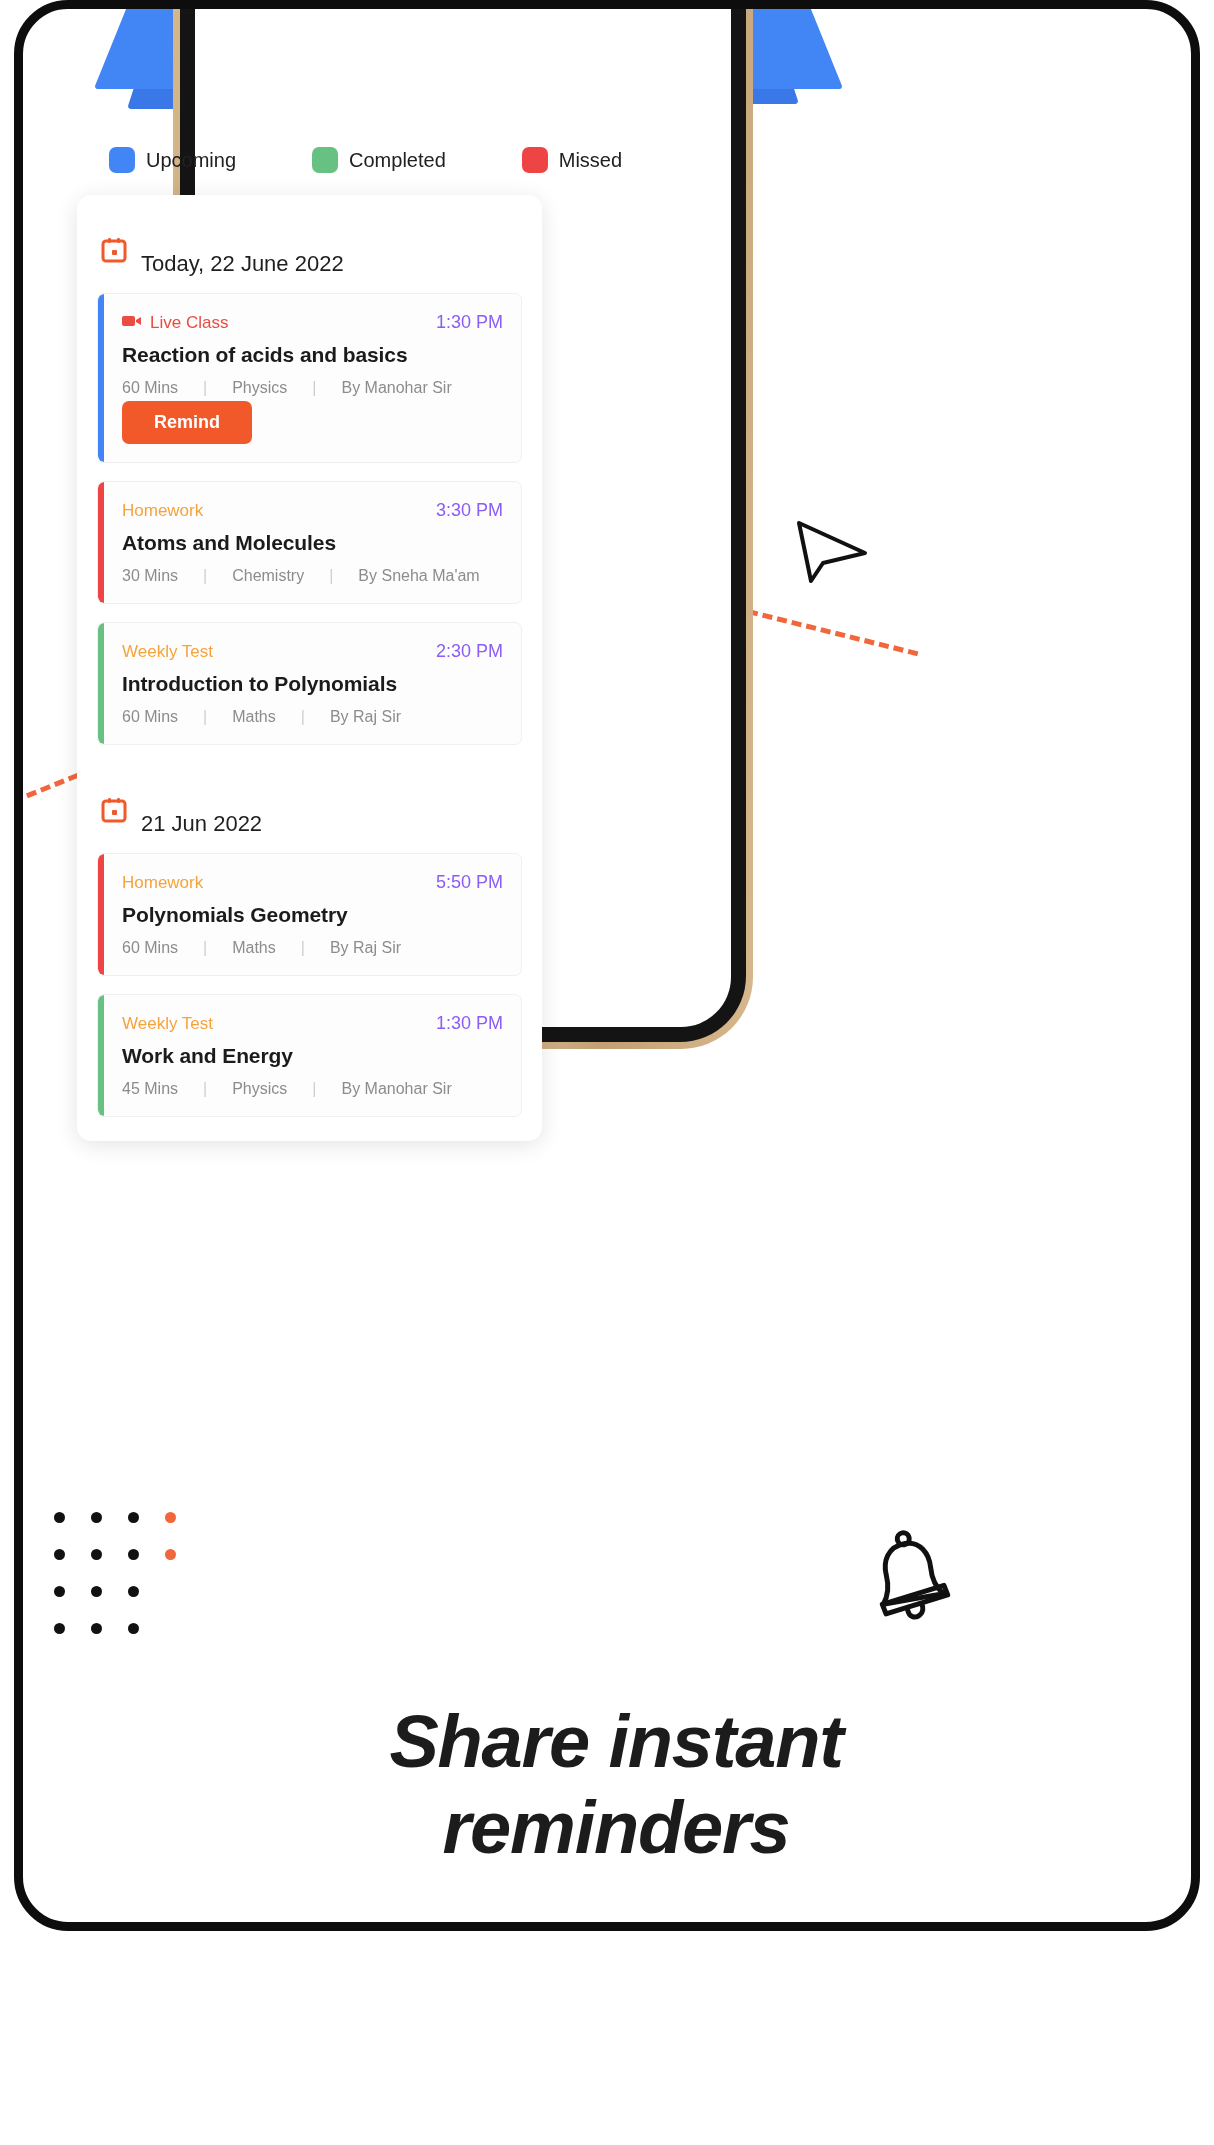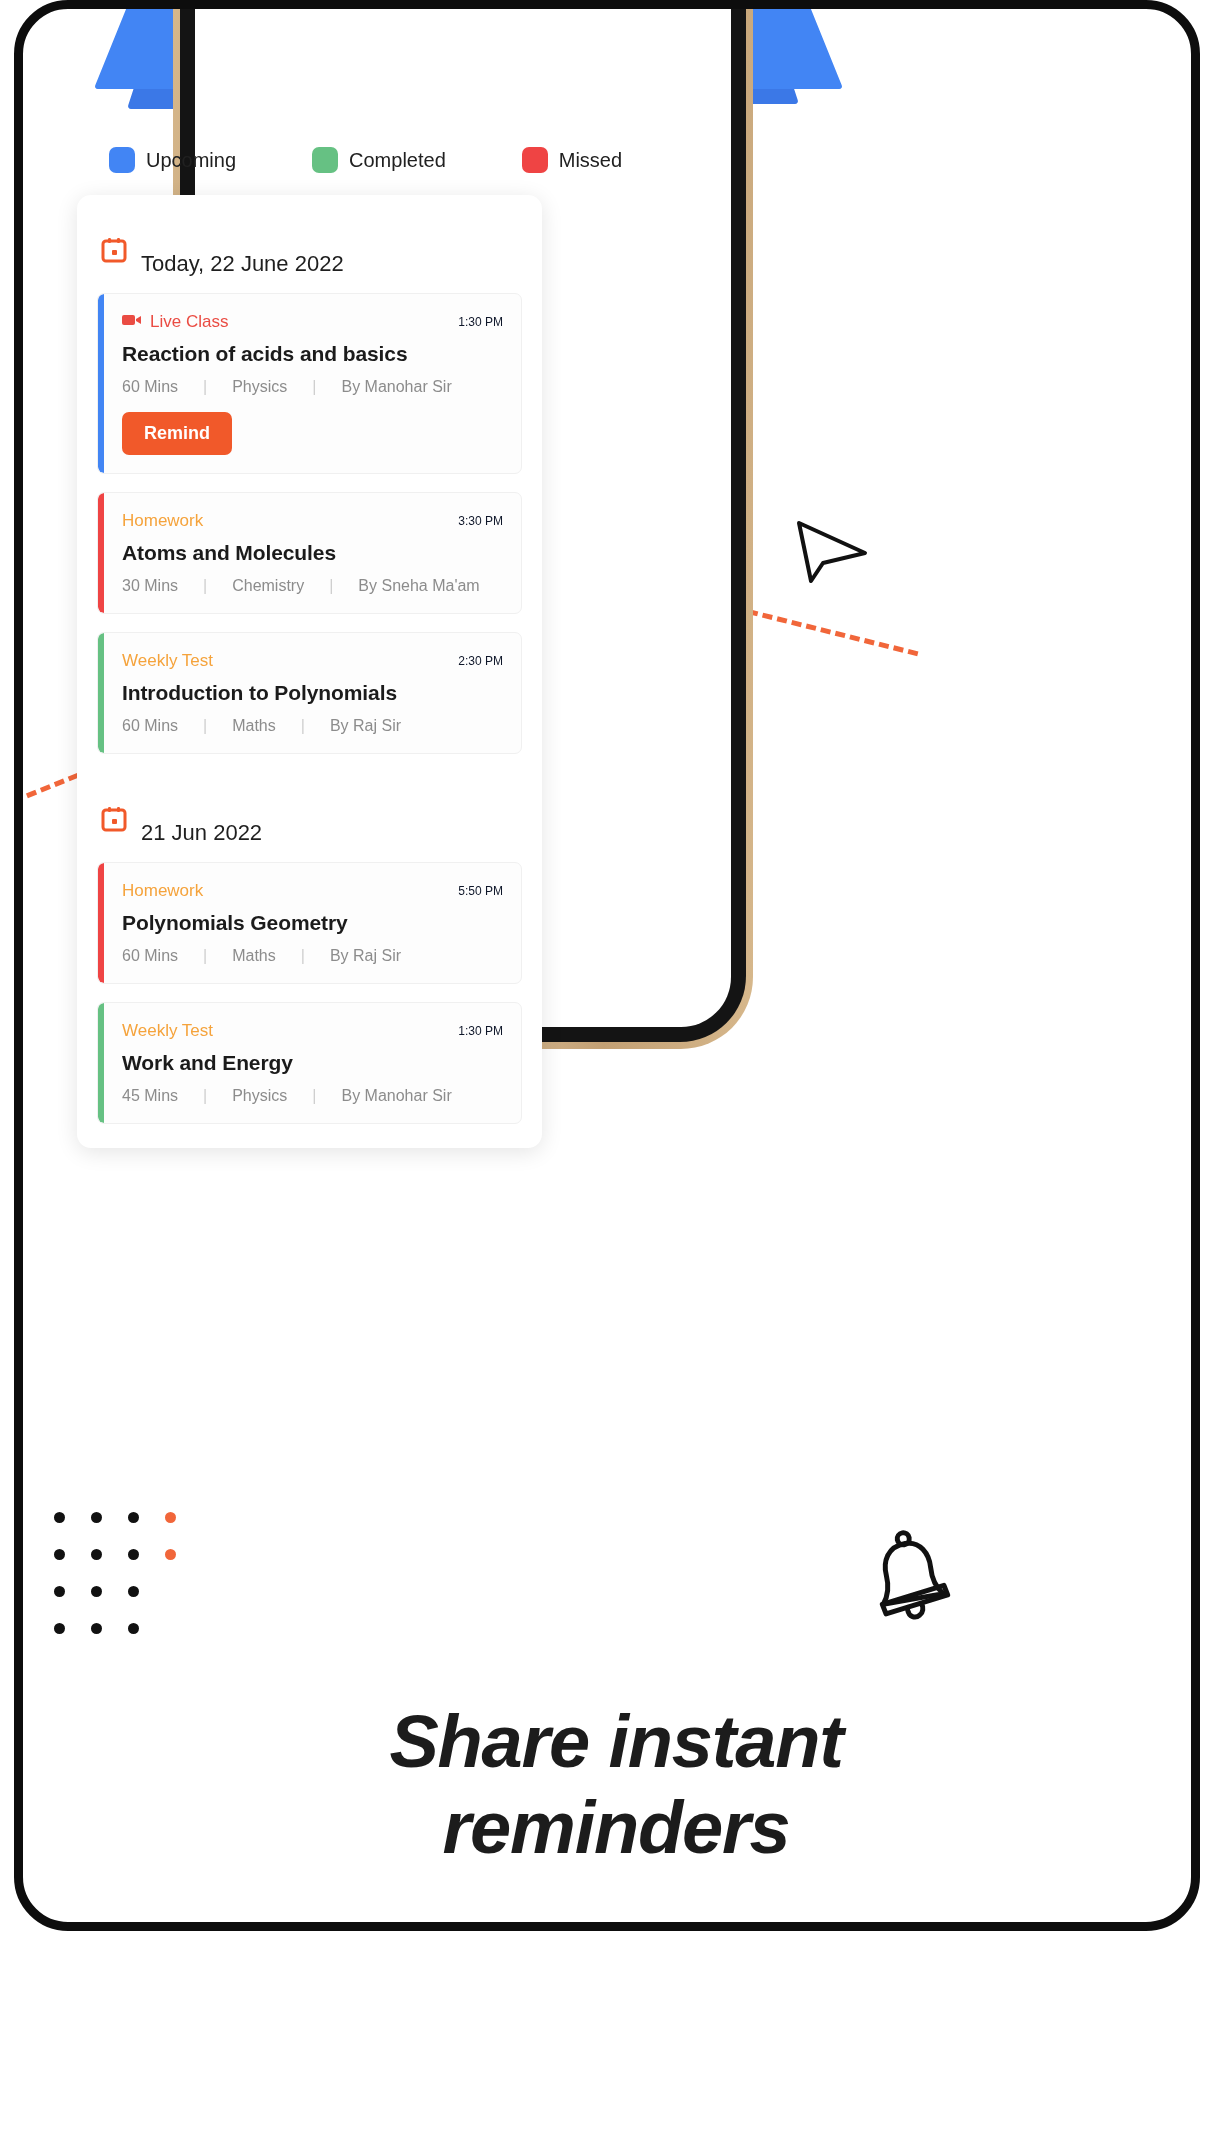--- a/index.html
+++ b/index.html
@@ -195,22 +195,22 @@
     align-items: center;
     justify-content: space-between;
   }
   .ev-type {
     display: flex;
     align-items: flex-end;
     gap: 8px;
     font-size: 17px;
   }
   .ev-time {
-    font-size: 12px;
-    color: #0f172a;
+    font-size: 18px;
+    color: #8b5cf6;
   }
   .ev-title {
     font-size: 21px;
     font-weight: bold;
     color: #1b1b1b;
     margin-top: 10px;
     letter-spacing: -0.1px;
   }
   .ev-meta {
     margin-top: 12px;
@@ -219,29 +219,29 @@
     display: flex;
     align-items: center;
     gap: 12px;
     white-space: nowrap;
   }
   .ev-meta .sep {
     color: #cfcfcf;
     margin: 0 13px;
   }
   .remind-btn {
-    margin-top: 16px;
+    margin-top: 4px;
     display: inline-block;
     background: #F1592A;
     color: #ffffff;
     font-size: 18px;
     font-weight: bold;
     border: none;
     border-radius: 7px;
-    padding: 11px 22px;
+    padding: 11px 32px;
     cursor: pointer;
     font-family: "Liberation Sans", sans-serif;
   }
 
   
   .dot-grid {
     position: absolute;
     left: 18px; top: 1490px;
     z-index: 5;
     display: grid;

